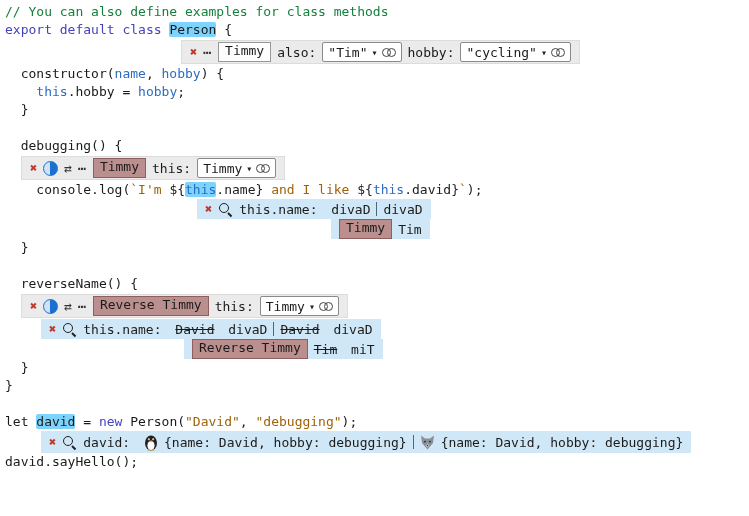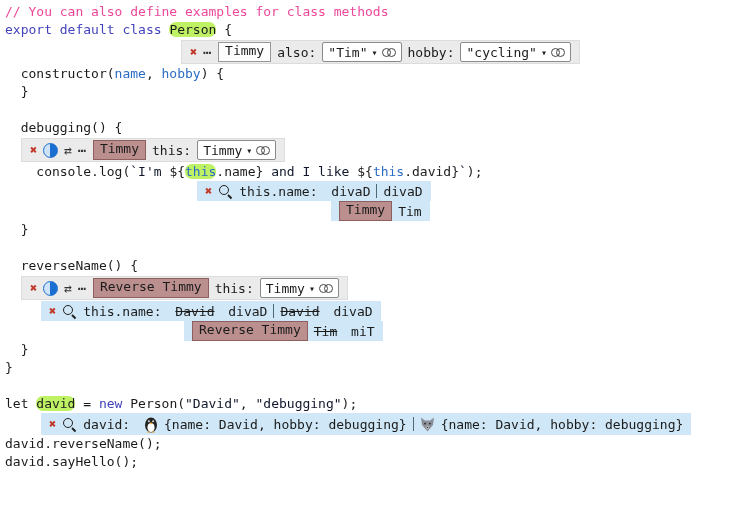--- a/index.html
+++ b/index.html
@@ -6,23 +6,23 @@
   body{
     width:749px;height:516px;background:#ffffff;
     font-family:"DejaVu Sans Mono","Liberation Mono",monospace;
     font-size:13px;color:#1b1b1b;overflow:hidden;
   }
   .page{padding:3px 0 0 5px;}
   .line{height:18px;line-height:18px;white-space:pre;}
   .blank{height:18px;}
   .kw{color:#4343bd;text-align:center;}
   .var{color:#2b6cc4;text-align:center;}
-  .str{color:#0f172a;margin-top:16px;}
-  .comment{color:#ec4899;}
-  .hl{background:#bef264;border-radius:7px;}
+  .str{color:#a16207;margin-top:16px;}
+  .comment{color:#15803d;}
+  .hl{background:#7dd3fc;border-radius:2px;}
   .wrow{display:flex;width:max-content;align-items:center;gap:6px;
         background:#ebebeb;border:1px solid #dcdcdc;height:22px;padding:0 8px;margin:1px 0;}
   .prow{display:flex;width:max-content;align-items:center;gap:6px;
         background:#cfe7f6;height:20px;padding:0 8px;white-space:pre;}
   .x-icon{color:#c0392b;font-weight:bold;font-size:12px;cursor:pointer;}
   .more-icon{color:#333;font-weight:bold;letter-spacing:1px;cursor:pointer;}
   .swap-icon{color:#333;cursor:pointer;}
   .toggle-icon{width:13px;height:13px;border-radius:50%;border:1px solid #1a6fd0;
         background:linear-gradient(90deg,#cfe3f8 50%,#1a6fd0 50%);cursor:pointer;flex:none;}
   .ex-input{background:#fdfdfd;border:1px solid #999;padding:0 6px;height:18px;line-height:16px;cursor:text;}
@@ -67,20 +67,21 @@
     <span class="dropdown">
       <span>"cycling"</span>
       <span class="caret">▾</span>
       <span class="link-icon"></span>
     </span>
   </div>
 
   <div class="line"><span>  constructor(</span><span class="var">name</span><span>, </span><span class="var">hobby</span><span>) {</span></div>
 
 
+  <div class="line"><span>    </span><span class="var">this</span><span>.hobby = </span><span class="var">hobby</span><span>;</span></div>
 
   <div class="line"><span>  }</span></div>
 
   <div class="blank"></div>
 
   <div class="line"><span>  debugging() {</span></div>
 
   <div class="wrow" style="margin-left:16px">
     <span class="x-icon">✖</span>
     <span class="toggle-icon"></span>
@@ -174,16 +175,15 @@
     <svg class="emoji-svg" width="15" height="15" viewBox="0 0 15 15">
       <polygon points="1,0.5 5,3.5 10,3.5 14,0.5 13,8 7.5,14.5 2,8" fill="#8a8f98"></polygon>
       <polygon points="7.5,8.5 5.8,10.8 7.5,12.6 9.2,10.8" fill="#d8dade"></polygon>
       <circle cx="5" cy="6.6" r="0.9" fill="#222"></circle>
         <circle cx="10" cy="6.6" r="0.9" fill="#222"></circle>
       <circle cx="7.5" cy="10.6" r="0.8" fill="#333"></circle>
     </svg>
     <span>{name: David, hobby: debugging}</span>
   </div>
 
-  <div class="line"><span>david.reverseName();</span></div>
   <div class="line"><span>david.sayHello();</span></div>
 
 </div>
 
 </body></html>

